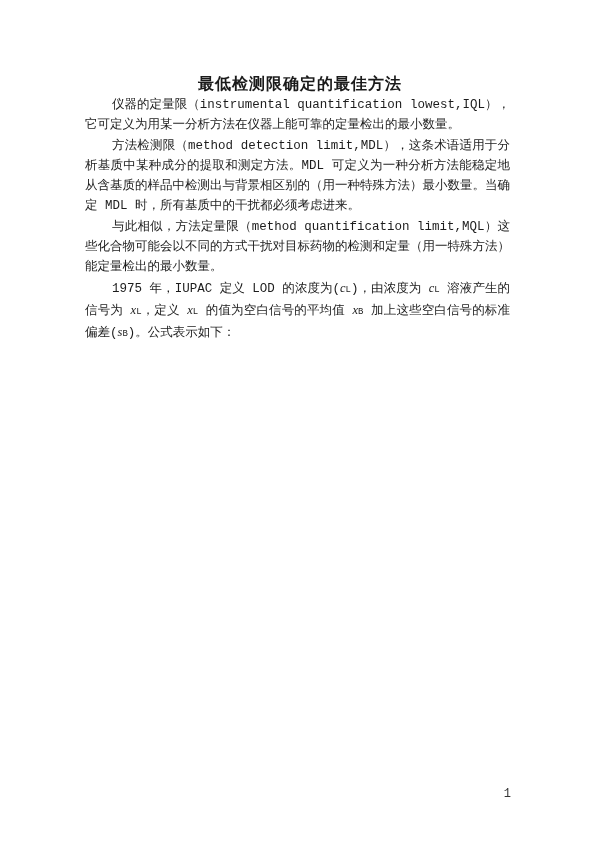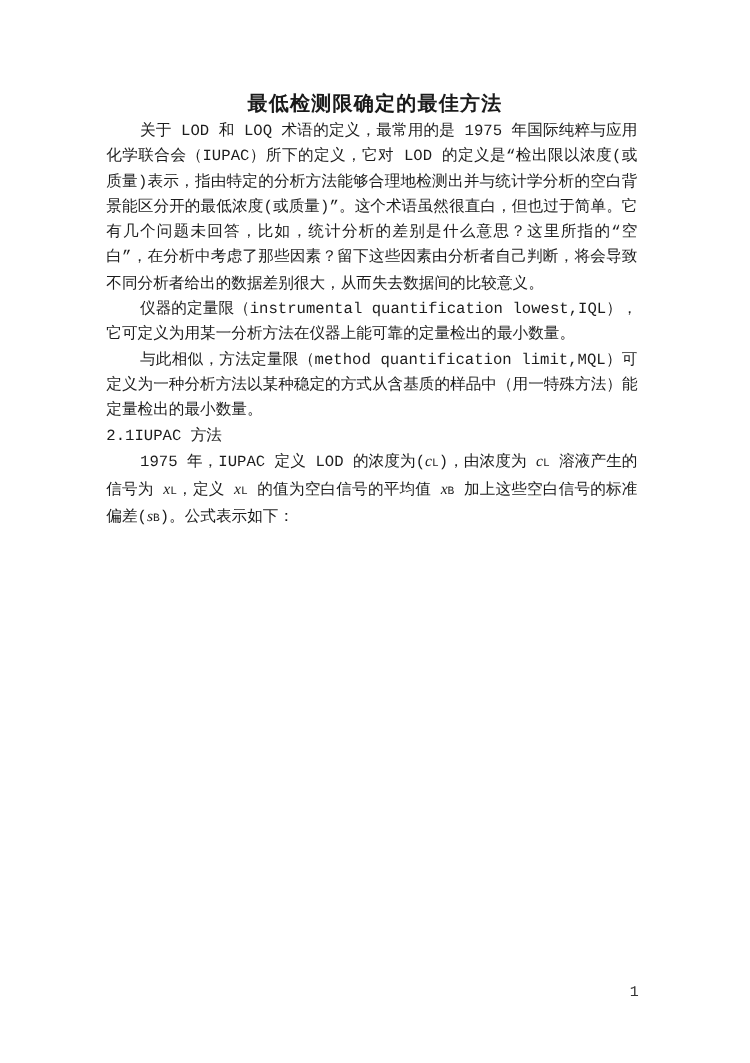--- a/index.html
+++ b/index.html
@@ -56,21 +56,20 @@
     color: #333333;
   }
 </style>
 </head>
 <body>
 
 <div class="page">
   <h1 class="title">最低检测限确定的最佳方法</h1>
 
   <div class="doc-body" id="doc-body">
-      <p class="para">关于 LOD 和 LOQ 术语的定义，最常用的是 1975 年国际纯粹与应用化学联合会（IUPAC）所下的定义，它对 LOD 的定义是“检出限以浓度(或质量)表示，指由特定的分析方法能够合理地检测出并与统计学分析的空白背景能区分开的最低浓度(或质量)”。这个术语虽然很直白，但也过于简单。它有几个问题未回答，比如，统计分析的差别是什么意思？这里所指的“空白”，在分析中考虑了那些因素？留下这些因素由分析者自己判断，将会导致不同分析者给出的数据差别很大，从而失去数据间的比较意义。</p>
       <p class="para">仪器的定量限（instrumental quantification lowest,IQL），它可定义为用某一分析方法在仪器上能可靠的定量检出的最小数量。</p>
-      <p class="para">与此相似，方法定量限（method quantification limit,MQL）可定义为一种分析方法以某种稳定的方式从含基质的样品中（用一特殊方法）能定量检出的最小数量。</p>
-      <p class="heading">2.1IUPAC 方法</p>
+      <p class="para">方法检测限（method detection limit,MDL），这条术语适用于分析基质中某种成分的提取和测定方法。MDL 可定义为一种分析方法能稳定地从含基质的样品中检测出与背景相区别的（用一种特殊方法）最小数量。当确定 MDL 时，所有基质中的干扰都必须考虑进来。</p>
+      <p class="para">与此相似，方法定量限（method quantification limit,MQL）这些化合物可能会以不同的方式干扰对目标药物的检测和定量（用一特殊方法）能定量检出的最小数量。</p>
       <p class="para">1975 年，IUPAC 定义 LOD 的浓度为(<span class="var">c</span><span class="sub">L</span>)，由浓度为 <span class="var">c</span><span class="sub">L</span> 溶液产生的信号为 <span class="var">x</span><span class="sub">L</span>，定义 <span class="var">x</span><span class="sub">L</span> 的值为空白信号的平均值 <span class="var">x</span><span class="sub">B</span> 加上这些空白信号的标准偏差(<span class="var">s</span><span class="sub">B</span>)。公式表示如下：</p>
     </div>
 
   <div class="pagenum">1</div>
 </div>
 
 </body></html>

